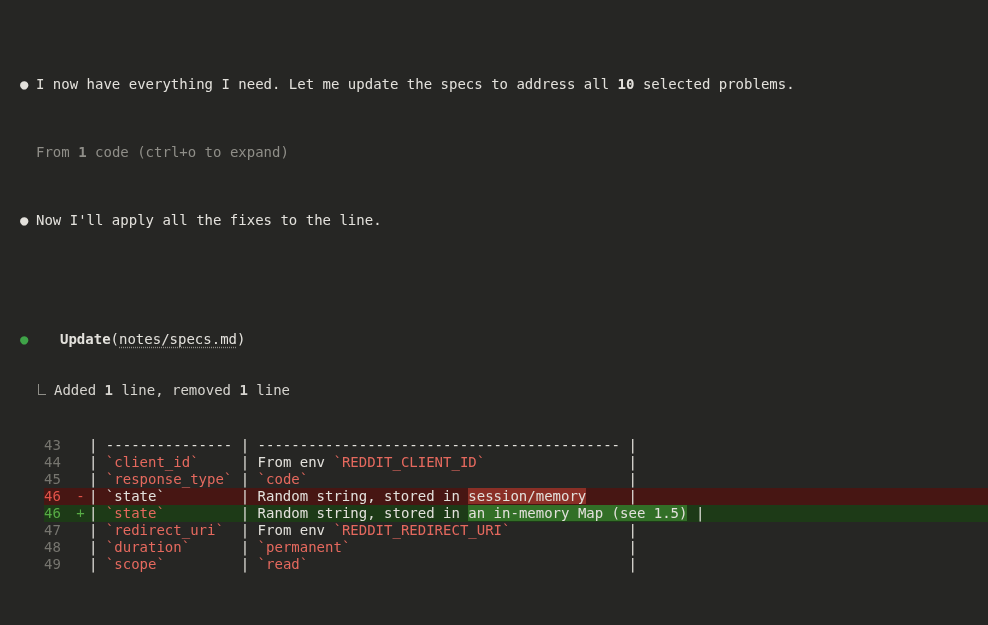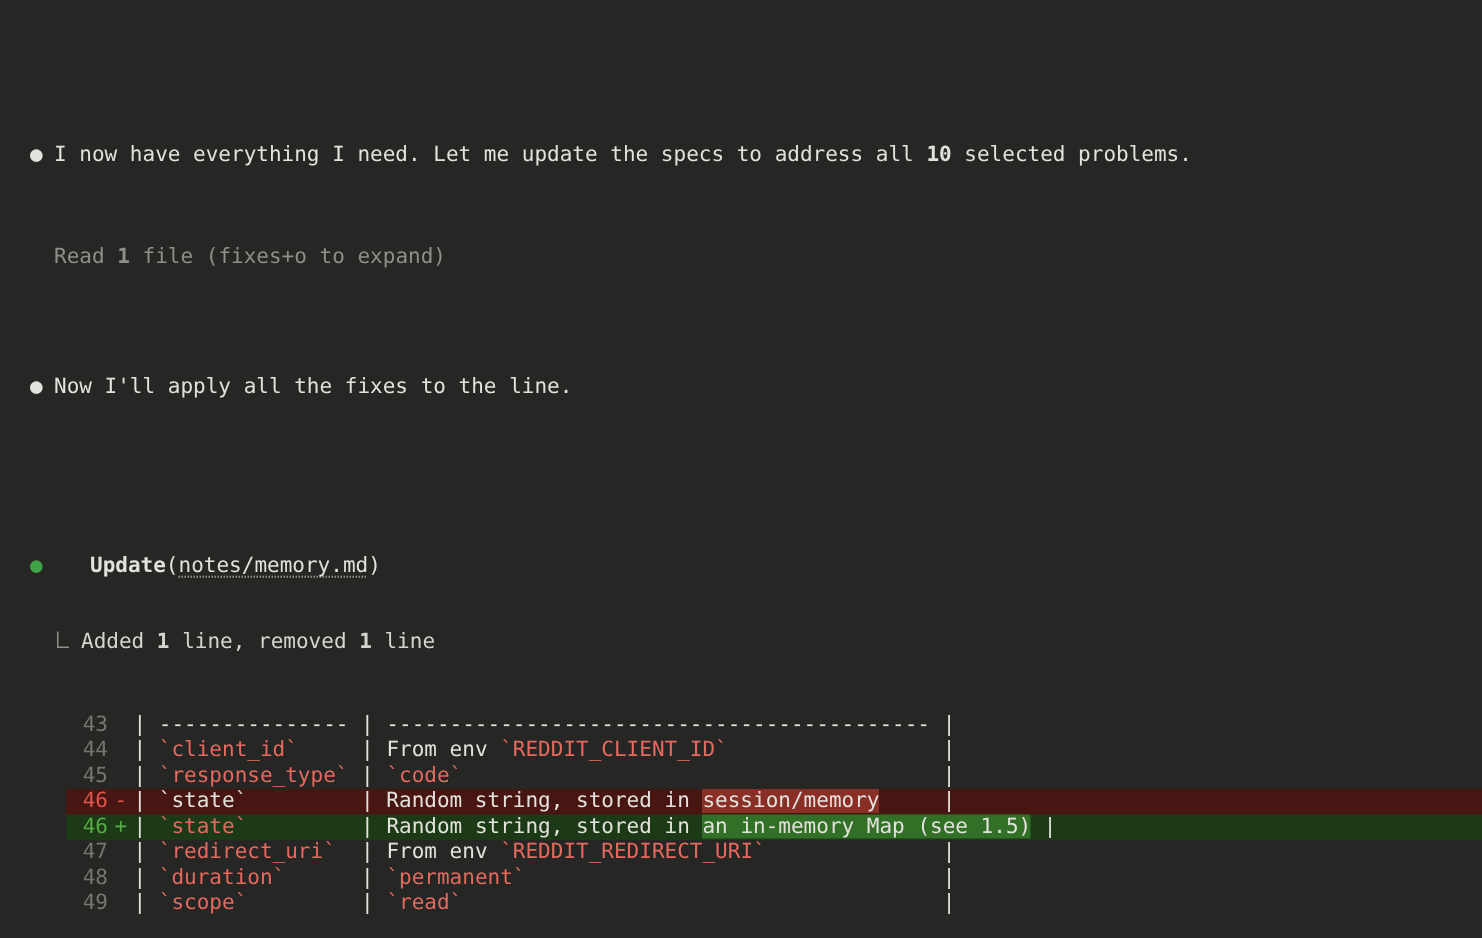--- a/index.html
+++ b/index.html
@@ -7,21 +7,21 @@
     width:988px;height:625px;overflow:hidden;
     background:var(--bg,#262624);
     font-family:"DejaVu Sans Mono","Liberation Mono",monospace;
     font-size:14px;line-height:17px;
     color:var(--text,#e3e1dc);
     white-space:pre;
     padding-top:8px;box-sizing:border-box;
   }
   .line{height:17px;}
   .gap{height:17px;}
-  .msg{padding-left:20px;margin-top:19px;}
+  .msg{padding-left:20px;}
   .bullet{display:inline-block;width:16px;}
   .bullet.green{color:var(--green_bullet,#3fa348);}
   b{font-weight:bold;}
   .dim{color:var(--dim,#8f8e88);}
   .read{padding-left:36px;}
   .tool-head{padding-left:20px;}
   .tool-name{font-weight:bold;margin-left:24px;}
   .file{
     text-decoration:underline dotted var(--dim,#8f8e88);
     text-underline-offset:3px;
@@ -30,43 +30,43 @@
   .lglyph{
     display:inline-block;width:7px;height:10px;
     border-left:1.5px solid var(--dim,#8f8e88);
     border-bottom:1.5px solid var(--dim,#8f8e88);
     margin-right:8px;
   }
   .diff{margin-top:4px;}
   .drow{height:17px;margin-left:44px;white-space:pre;}
   .drow.del{background:var(--del_bg,#471613);}
   .drow.add{background:var(--add_bg,#1d3a17);}
-  .gut{display:inline-block;width:28px;text-align:right;color:var(--gutter,#76756f);}
+  .gut{display:inline-block;width:28px;text-align:left;color:var(--gutter,#76756f);}
   .sgn{display:inline-block;width:17px;text-align:center;}
   .del .gut,.del .sgn{color:var(--del_accent,#e25349);}
   .add .gut,.add .sgn{color:var(--add_accent,#57ab45);}
   .c-text{color:var(--text,#e3e1dc);}
   .c-code{color:var(--code,#e5695e);}
   .del .hl{background:var(--del_bg_hl,#8a2f26);}
   .add .hl{background:var(--add_bg_hl,#326f27);margin-top:12px;}
 </style>
 </head>
 <body>
 
 
 
 <div class="line msg"><span class="bullet">●</span><span><span>I now have everything I need. Let me update the specs to address all </span><b>10</b><span> selected problems.</span></span></div>
 <div class="gap"></div>
-<div class="line read dim"><span>Read </span><b>1</b><span> file (fixes+o to expand)</span></div>
+<div class="line read dim"><span>From </span><b>1</b><span> code (ctrl+o to expand)</span></div>
 <div class="gap"></div>
 <div class="line msg"><span class="bullet">●</span><span>Now I'll apply all the fixes to the line.</span></div>
 <div class="gap"></div>
 
 <div>
-  <div class="line tool-head"><span class="bullet green">●</span><span class="tool-name">Update</span><span>(</span><span class="file">notes/memory.md</span><span>)</span></div>
+  <div class="line tool-head"><span class="bullet green">●</span><span class="tool-name">Update</span><span>(</span><span class="file">notes/specs.md</span><span>)</span></div>
   <div class="line sum"><span class="lglyph"></span><span>Added </span><b>1</b><span> line, removed </span><b>1</b><span> line</span></div>
   <div class="diff"><div class="drow ctx"><span class="gut">43</span><span class="sgn"></span><span class="txt"><span class="c-text">| --------------- | ------------------------------------------- |</span></span></div><div class="drow ctx"><span class="gut">44</span><span class="sgn"></span><span class="txt"><span class="c-text">| </span><span class="c-code">`client_id`</span><span class="c-text">     | </span><span class="c-text">From env </span><span class="c-code">`REDDIT_CLIENT_ID`</span><span class="c-text">                 |</span></span></div><div class="drow ctx"><span class="gut">45</span><span class="sgn"></span><span class="txt"><span class="c-text">| </span><span class="c-code">`response_type`</span><span class="c-text"> | </span><span class="c-code">`code`</span><span class="c-text">                                      |</span></span></div><div class="drow del"><span class="gut">46</span><span class="sgn">-</span><span class="txt"><span class="c-text">| `state`         | Random string, stored in </span><span class="c-text hl">session/memory</span><span class="c-text">     |</span></span></div><div class="drow add"><span class="gut">46</span><span class="sgn">+</span><span class="txt"><span class="c-text">| </span><span class="c-code">`state`</span><span class="c-text">         | </span><span class="c-text">Random string, stored in </span><span class="c-text hl">an in-memory Map (see 1.5)</span><span class="c-text"> |</span></span></div><div class="drow ctx"><span class="gut">47</span><span class="sgn"></span><span class="txt"><span class="c-text">| </span><span class="c-code">`redirect_uri`</span><span class="c-text">  | </span><span class="c-text">From env </span><span class="c-code">`REDDIT_REDIRECT_URI`</span><span class="c-text">              |</span></span></div><div class="drow ctx"><span class="gut">48</span><span class="sgn"></span><span class="txt"><span class="c-text">| </span><span class="c-code">`duration`</span><span class="c-text">      | </span><span class="c-code">`permanent`</span><span class="c-text">                                 |</span></span></div><div class="drow ctx"><span class="gut">49</span><span class="sgn"></span><span class="txt"><span class="c-text">| </span><span class="c-code">`scope`</span><span class="c-text">         | </span><span class="c-code">`read`</span><span class="c-text">                                      |</span></span></div></div>
 </div>
 
 
 
 
 
 
 </body></html>

